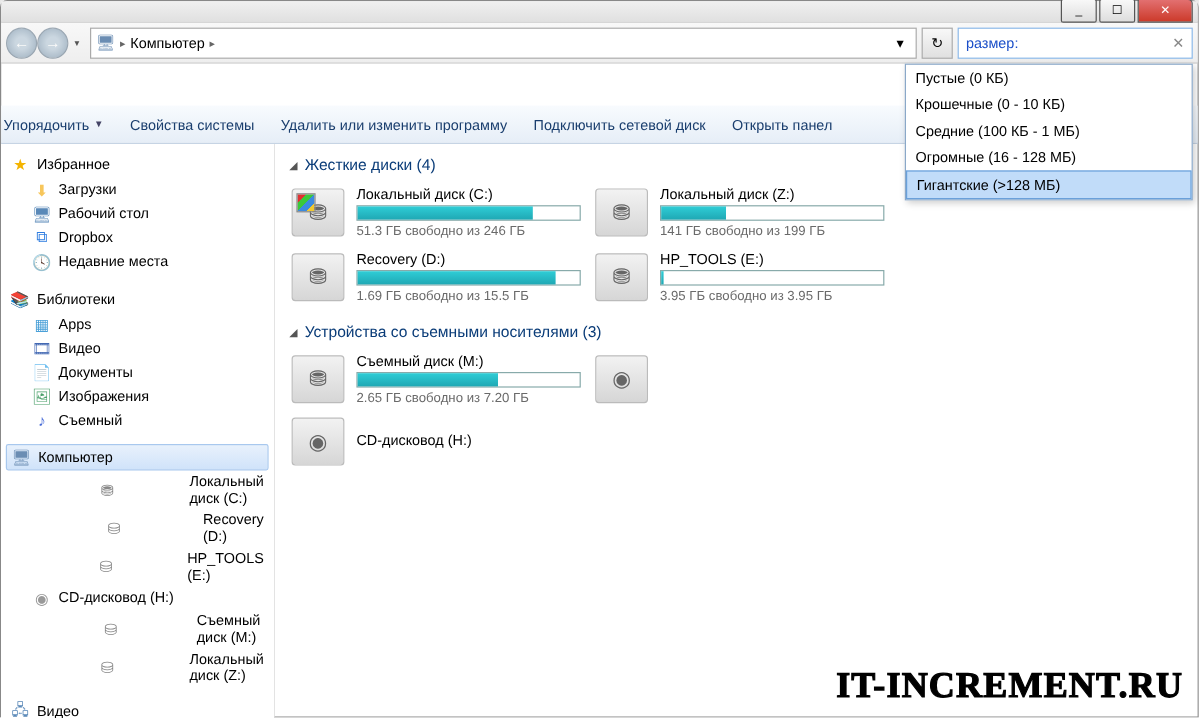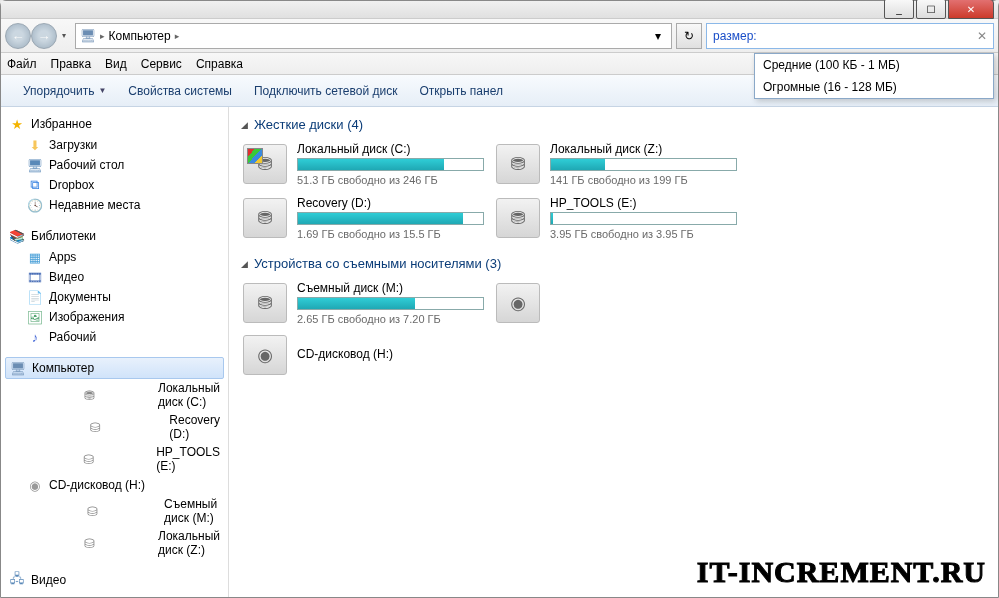--- a/index.html
+++ b/index.html
@@ -17,30 +17,30 @@
 
 .navrow { height:34px; display:flex; align-items:center; padding:2px 4px; gap:4px; background:linear-gradient(#f8f8f8,#eee); border-bottom:1px solid #ccc; }
 .nav-btns { display:flex; gap:0; }
 .nav-circle { width:26px; height:26px; border-radius:50%; background:radial-gradient(#97c9f0 30%,#3b86c8); border:1px solid #4479a8; display:flex; align-items:center; justify-content:center; color:#fff; font-size:13px; cursor:pointer; }
 .nav-circle.disabled { filter:grayscale(60%) opacity(.6); }
 .nav-dd { width:14px; height:26px; display:flex; align-items:center; justify-content:center; color:#555; font-size:8px; }
 .addressbar { flex:1; height:26px; background:#fff; border:1px solid #aaa; display:flex; align-items:center; padding:0 4px; font-size:12px; gap:4px; }
 .addressbar .tri { font-size:9px; color:#666; }
 .addr-dd { width:18px; text-align:center; }
 .refresh-btn { width:26px; height:26px; border:1px solid #aaa; background:linear-gradient(#f8f8f8,#e0e0e0); display:flex; align-items:center; justify-content:center; font-size:12px; cursor:pointer; }
-.searchbox { width:288px; height:26px; background:#fff; border:1px solid #8bb8e8; display:flex; align-items:center; padding:0 6px; font-size:12px; position:relative; }
+.searchbox { width:196px; height:26px; background:#fff; border:1px solid #8bb8e8; display:flex; align-items:center; padding:0 6px; font-size:12px; position:relative; }
 .searchbox .q { color:#1a4ec8; }
 .searchbox .clear { position:absolute; right:6px; color:#888; font-size:12px; cursor:pointer; }
 
 
 .menubar { height:22px; background:linear-gradient(#f7f7f7,#eee); border-bottom:1px solid #ccc; display:flex; align-items:center; padding:0 6px; gap:14px; font-size:12px; }
 .menubar span { cursor:pointer; }
 
 
-.toolbar { height:32px; background:linear-gradient(#f8fbfe,#e6eef7); border-bottom:1px solid #c6d4e4; display:flex; align-items:center; padding:0 22px; gap:22px; font-size:12px; color:#1a3e6e; }
+.toolbar { height:32px; background:linear-gradient(#f8fbfe,#e6eef7); border-bottom:1px solid #c6d4e4; display:flex; align-items:center; padding:0 2px; gap:22px; font-size:12px; color:#1a3e6e;margin-top:35px; }
 .toolbar span { cursor:pointer; display:flex; align-items:center; gap:4px; }
 .tool-dd { font-size:8px; color:#446; }
 
 
 .body { display:flex; height:calc(100% - 18px - 34px - 22px - 32px); }
 
 
 .sidebar { width:228px; background:#fff; border-right:1px solid #ddd; padding:6px 0; overflow:auto; font-size:12px; }
 .side-group { margin-bottom:10px; }
 .side-head { display:flex; align-items:center; gap:6px; padding:3px 8px; cursor:pointer; }
@@ -113,34 +113,28 @@
       <span style="flex:1"></span>
       <span class="addr-dd">▾</span>
     </div>
     <div class="refresh-btn">↻</div>
     <div class="searchbox">
       <span class="q">размер:</span>
       <span class="clear">✕</span>
     </div>
   </div>
 
-  <div class="menubar">
-    <span>Файл</span>
-    <span>Правка</span>
-    <span>Вид</span>
-    <span>Сервис</span>
-    <span>Справка</span>
-  </div>
 
   <div class="toolbar">
     <span>
         <span>Упорядочить</span>
         <span class="tool-dd">▼</span>
       </span>
     <span>Свойства системы</span>
+    <span>Удалить или изменить программу</span>
     <span>Подключить сетевой диск</span>
     <span>Открыть панел</span>
   </div>
 
   <div class="body">
 
     <div class="sidebar">
       <div class="side-group">
         <div class="side-head">
           <span class="ico star">★</span>
@@ -180,21 +174,21 @@
         <div class="side-item">
             <span class="ico doc">📄</span>
             <span>Документы</span>
           </div>
         <div class="side-item">
             <span class="ico img">🖼</span>
             <span>Изображения</span>
           </div>
         <div class="side-item">
             <span class="ico music">♪</span>
-            <span>Рабочий</span>
+            <span>Съемный</span>
           </div>
       </div>
 
       <div class="side-group">
         <div class="side-head sel">
           <span class="ico computer">🖥</span>
           <span>Компьютер</span>
         </div>
         <div class="side-item">
             <span class="ico drive">⛃</span>
@@ -304,18 +298,21 @@
 
       <div class="dstat"></div>
     </div>
           </div>
         </div>
 
     </div>
   </div>
 
   <div class="dropdown" id="size-dd">
+      <div class="dd-item">Пустые (0 КБ)</div>
+      <div class="dd-item">Крошечные (0 - 10 КБ)</div>
       <div class="dd-item">Средние (100 КБ - 1 МБ)</div>
       <div class="dd-item">Огромные (16 - 128 МБ)</div>
+      <div class="dd-item sel">Гигантские (&gt;128 МБ)</div>
     </div>
 
   <div class="watermark">IT-INCREMENT.RU</div>
 </div>
 
 </body></html>

